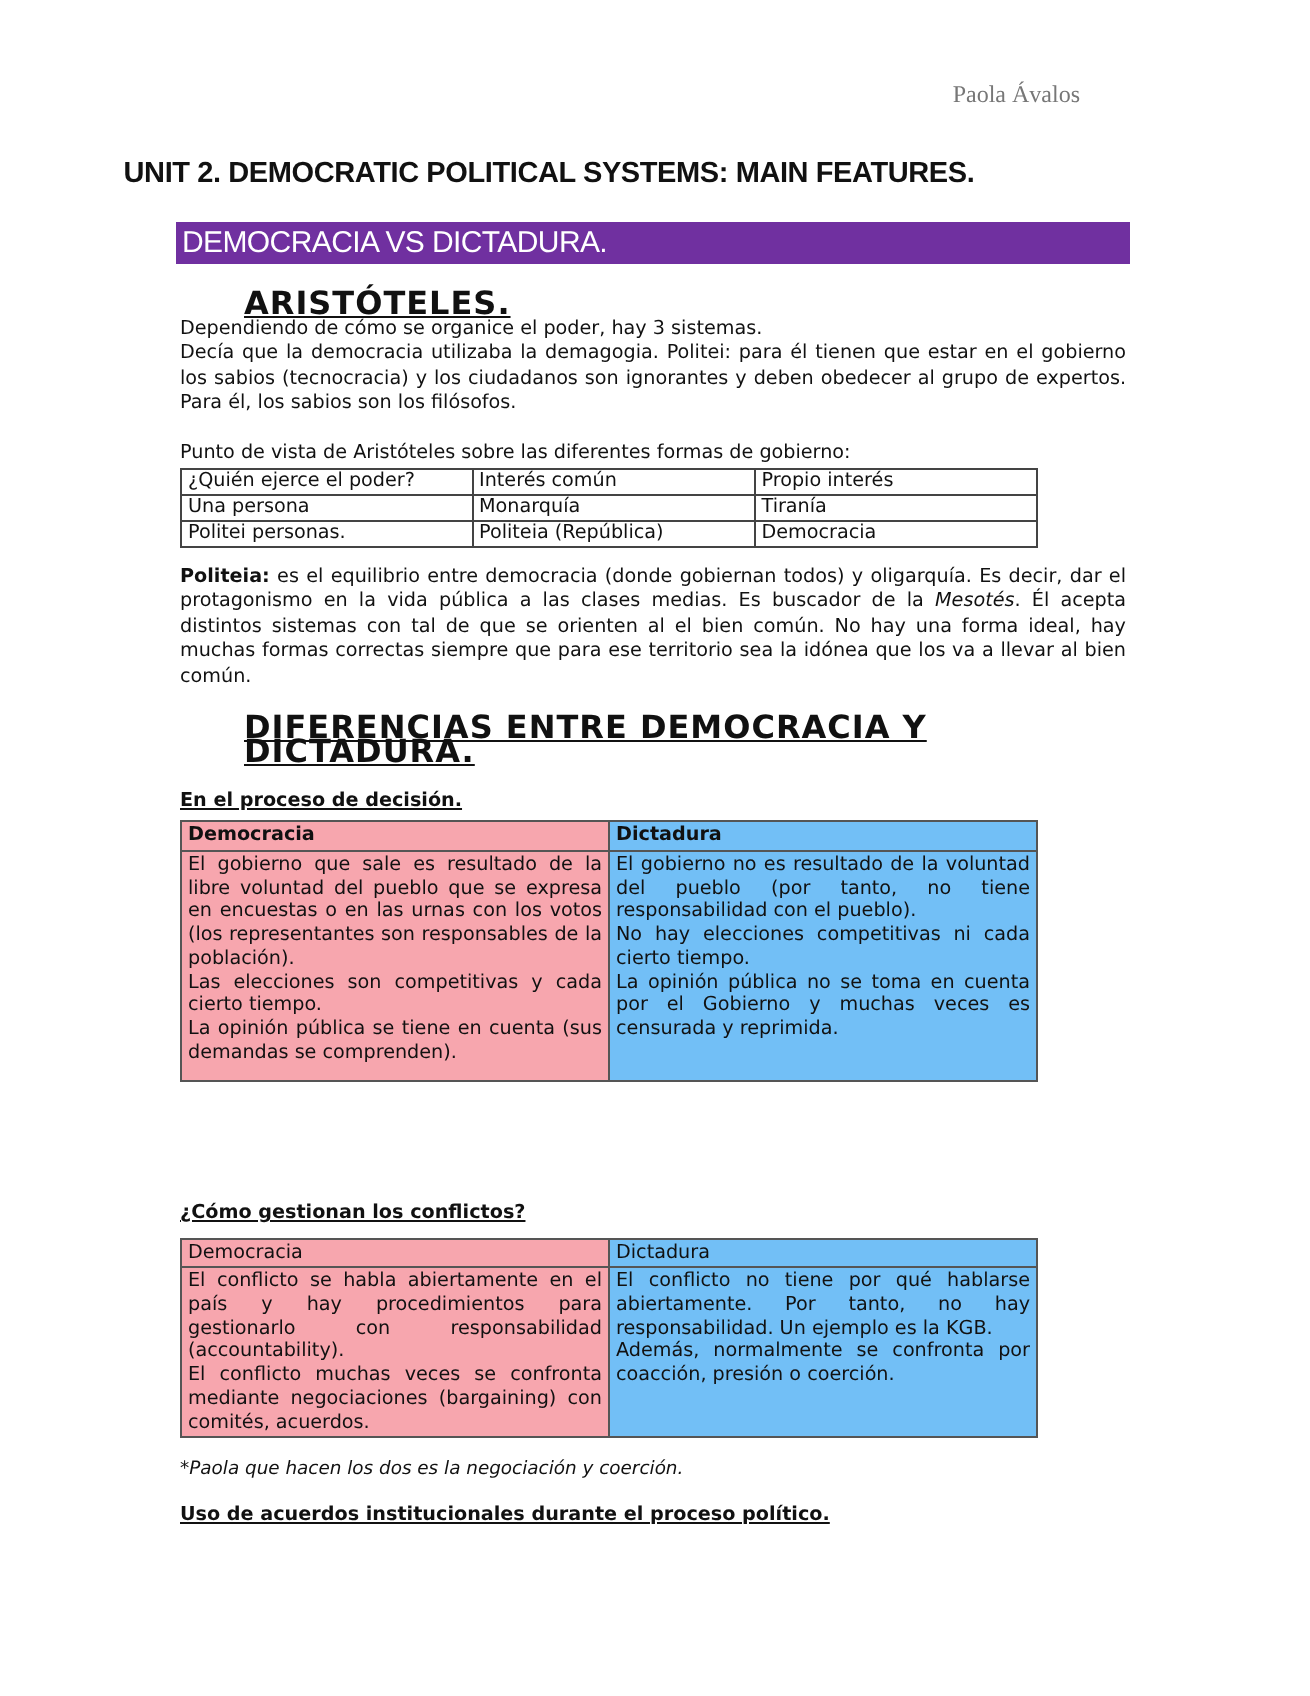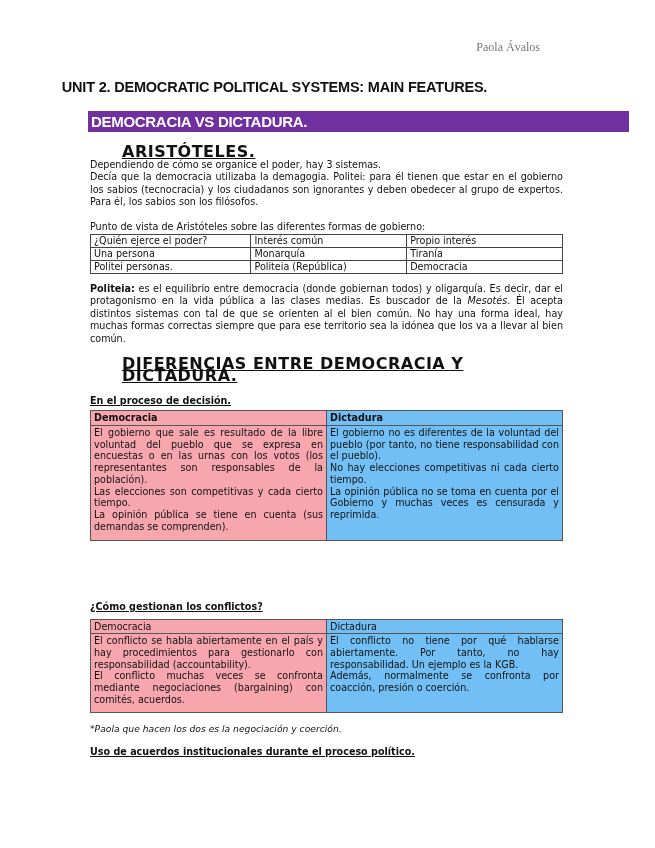--- a/index.html
+++ b/index.html
@@ -10,34 +10,34 @@
     .author {
       position: absolute; right: 115px; top: 40px;
       font-family: "Liberation Serif", serif; font-size: 12px; color: #777;
     }
     .unit-title {
       position: absolute; left: 0; width: 549px; top: 79px; text-align: center;
       font-family: "Liberation Sans", sans-serif; font-weight: bold; font-size: 14.5px; color: #111;
       letter-spacing: -0.2px;
     }
     .band {
-      position: absolute; left: 88px; top: 111px; width: 541px; height: 21px;
+      position: absolute; left: 88px; top: 111px; width: 477px; height: 21px;
       background: #7030a0; color: #fff;
       font-family: "Liberation Sans", sans-serif; font-size: 15px; line-height: 21px;
-      padding-left: 3px; box-sizing: border-box; letter-spacing: -0.3px; font-weight: bold;
+      padding-left: 3px; box-sizing: border-box; letter-spacing: -0.3px;
     }
     .content {
       position: absolute; left: 90px; top: 146px; width: 473px;
       font-size: 9.6px; line-height: 12.6px;
     }
     .h-under { font-weight: bold; text-decoration: underline; }
     .h1 { font-size: 16px; letter-spacing: 0.5px; margin-left: 32px; }
     p { margin: 0; }
     .just { text-align: justify; }
-    table { border-collapse: collapse; width: 473px; }
+    table { border-collapse: collapse; width: 429px; }
     .gov td {
       border: 1px solid #444; padding: 0 3px; font-size: 9.6px; line-height: 11.5px; height: 12px;
     }
     .cmp td {
       border: 1px solid #555; padding: 1px 3px; vertical-align: top;
       font-size: 9.6px; line-height: 11.7px; text-align: justify;
     }
     .cmp td.dem { background: #f7a6ae; width: 50%; }
     .cmp td.dic { background: #72bff6; width: 50%; }
     .cmp tr.head td { font-weight: bold; }
@@ -89,21 +89,21 @@
       <td class="dem">Democracia</td>
       <td class="dic">Dictadura</td>
     </tr>
     <tr>
       <td class="dem" style="height:112px">
         <div>El gobierno que sale es resultado de la libre voluntad del pueblo que se expresa en encuestas o en las urnas con los votos (los representantes son responsables de la población).</div>
         <div>Las elecciones son competitivas y cada cierto tiempo.</div>
         <div>La opinión pública se tiene en cuenta (sus demandas se comprenden).</div>
       </td>
       <td class="dic">
-        <div>El gobierno no es diferentes de la voluntad del pueblo (por tanto, no tiene responsabilidad con el pueblo).</div>
+        <div>El gobierno no es resultado de la voluntad del pueblo (por tanto, no tiene responsabilidad con el pueblo).</div>
         <div>No hay elecciones competitivas ni cada cierto tiempo.</div>
         <div>La opinión pública no se toma en cuenta por el Gobierno y muchas veces es censurada y reprimida.</div>
       </td>
     </tr>
   </tbody>
     </table>
   <div style="height:60px"></div>
   <div class="h-under">¿Cómo gestionan los conflictos?</div>
   <div style="height:5px"></div>
   <table class="cmp plain">

